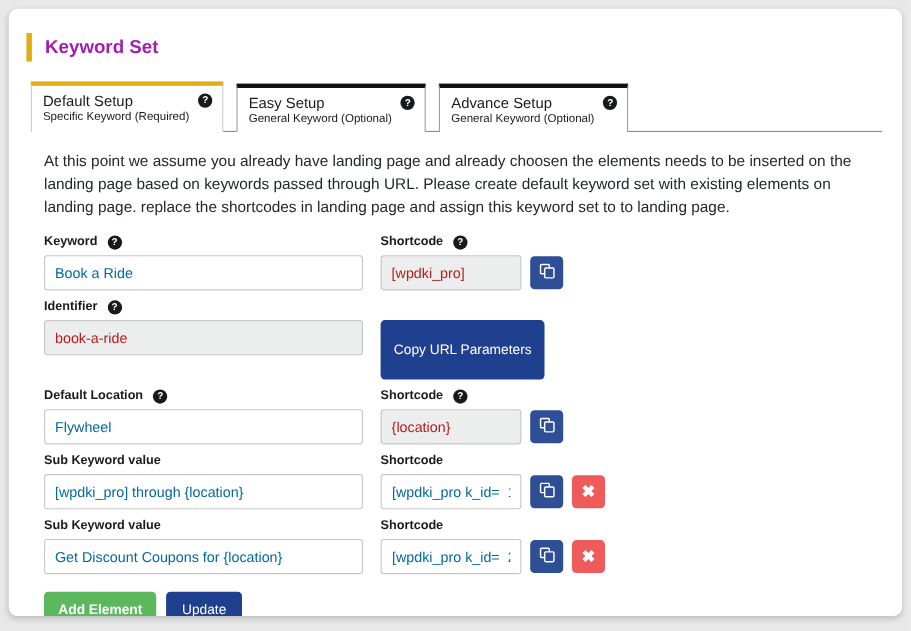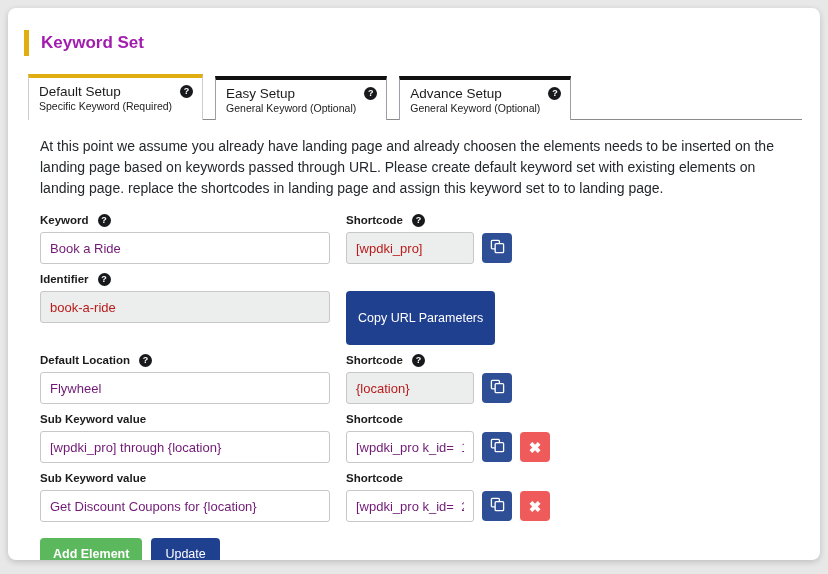--- a/index.html
+++ b/index.html
@@ -158,21 +158,21 @@
     height: 19px;
   }
   input.txt {
     box-sizing: border-box;
     height: 32px;
     border: 1px solid #c7c7c7;
     border-radius: 3px;
     background: #ffffff;
     font-family: "Liberation Sans", sans-serif;
     font-size: 13px;
-    color: #701a75;
+    color: #0369a1;
     padding: 0 9px;
     outline: none;
   }
   input.txt.disabled {
     background: #eceded;
     color: #b91c1c;
   }
   .w-main { width: 290px; }
   .w-short { width: 128px; }
 

